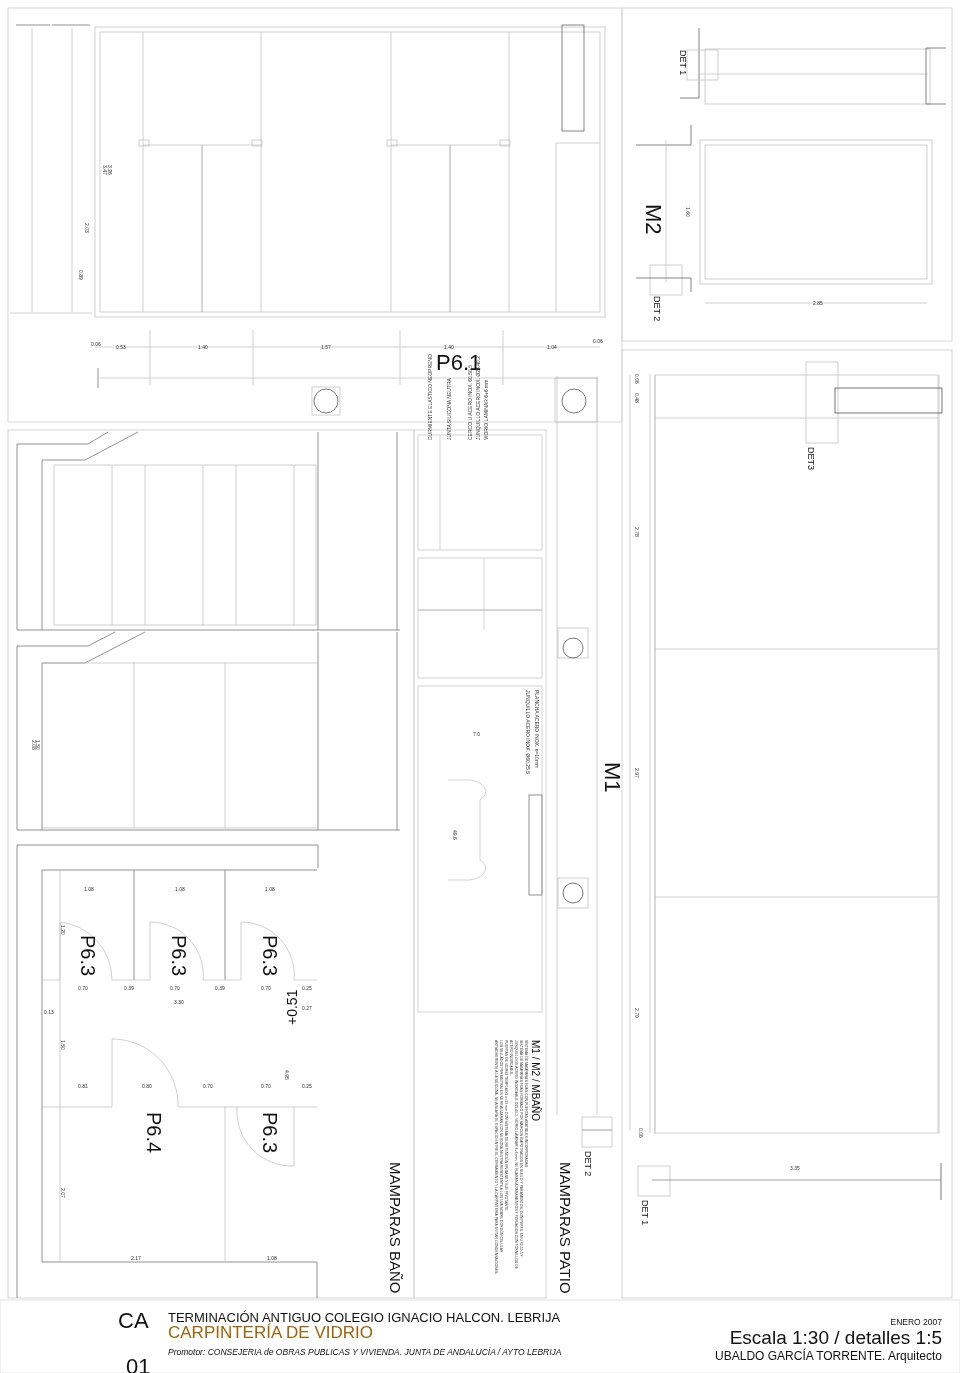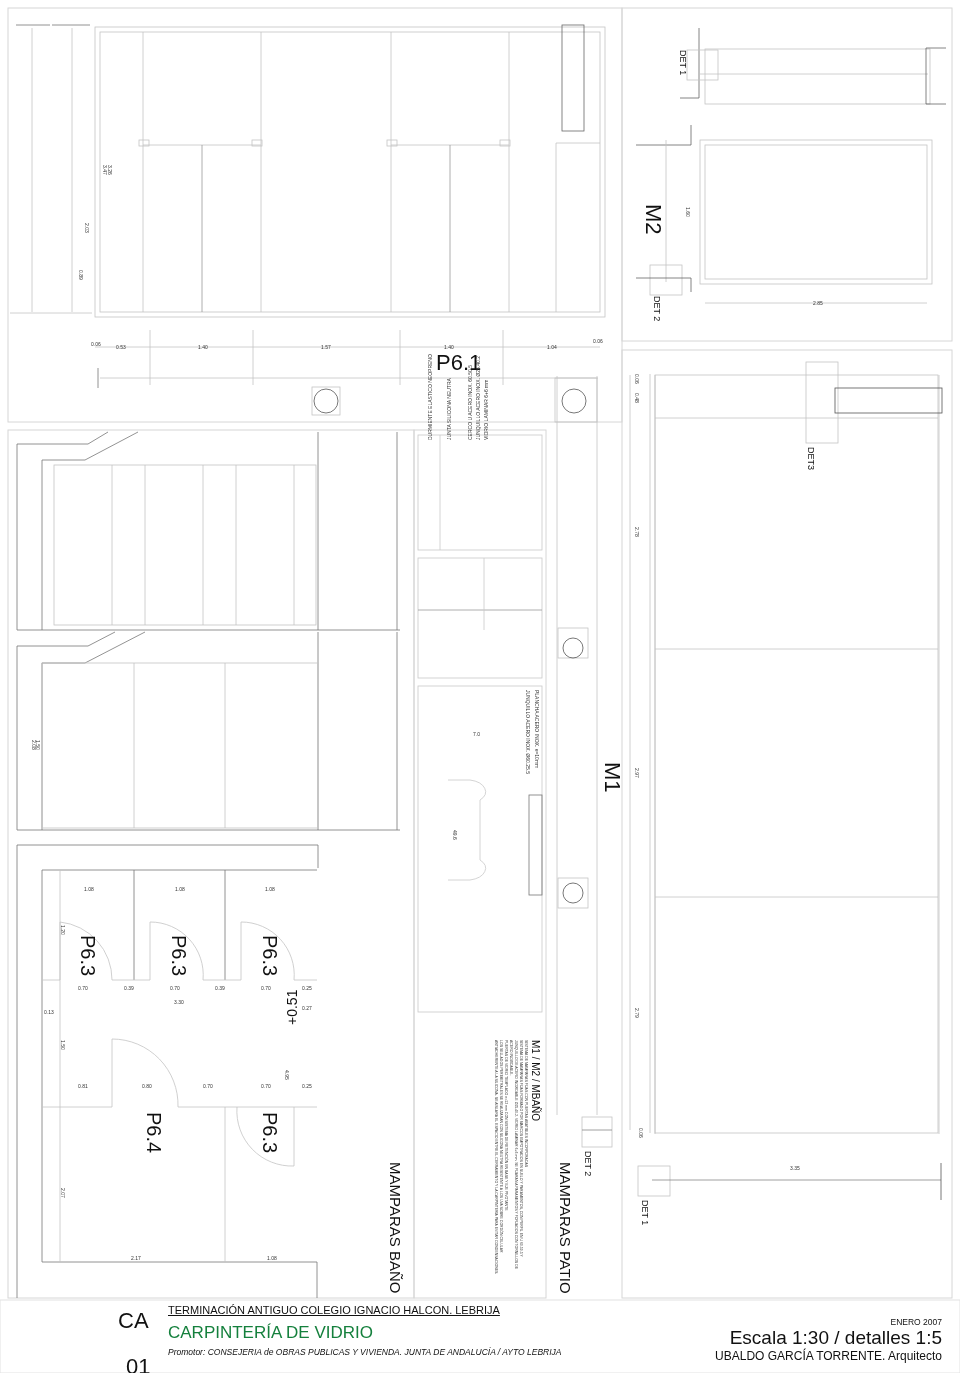--- a/index.html
+++ b/index.html
@@ -7,22 +7,22 @@
   .sheet{position:absolute;left:0;top:0;width:960px;height:1373px;}
   svg.draw{position:absolute;left:0;top:0;width:960px;height:1373px;}
   .t{position:absolute;white-space:nowrap;line-height:1;}
   .dim{font-size:5px;color:#333;}
   .lbl{font-size:22px;color:#111;}
   .lbl-md{font-size:20px;color:#111;}
   .rot90{transform-origin:0 0;transform:rotate(90deg);}
   .note{font-size:5px;color:#333;}
   .tb{position:absolute;left:0;top:1302px;width:960px;height:71px;}
   .tb-code{position:absolute;left:118px;font-size:22px;color:#111;}
-  .tb-small{position:absolute;left:168px;top:2px;font-size:11px;color:#111;text-decoration:underline;}
-  .tb-title{position:absolute;left:168px;top:21px;font-size:17px;color:#15803d;}
+  .tb-small{position:absolute;left:168px;top:8px;font-size:13px;color:#111;}
+  .tb-title{position:absolute;left:168px;top:21px;font-size:17px;color:#a16207;}
   .tb-prom{position:absolute;left:168px;top:45px;font-size:8.5px;color:#111;font-style:italic;}
   .tb-date{position:absolute;right:18px;top:15px;font-size:8.5px;color:#111;}
   .tb-scale{position:absolute;right:18px;top:25px;font-size:19px;color:#111;}
   .tb-author{position:absolute;right:18px;top:47px;font-size:12px;color:#111;}
 </style>
 </head>
 <body>
 
 <div class="sheet">
 

